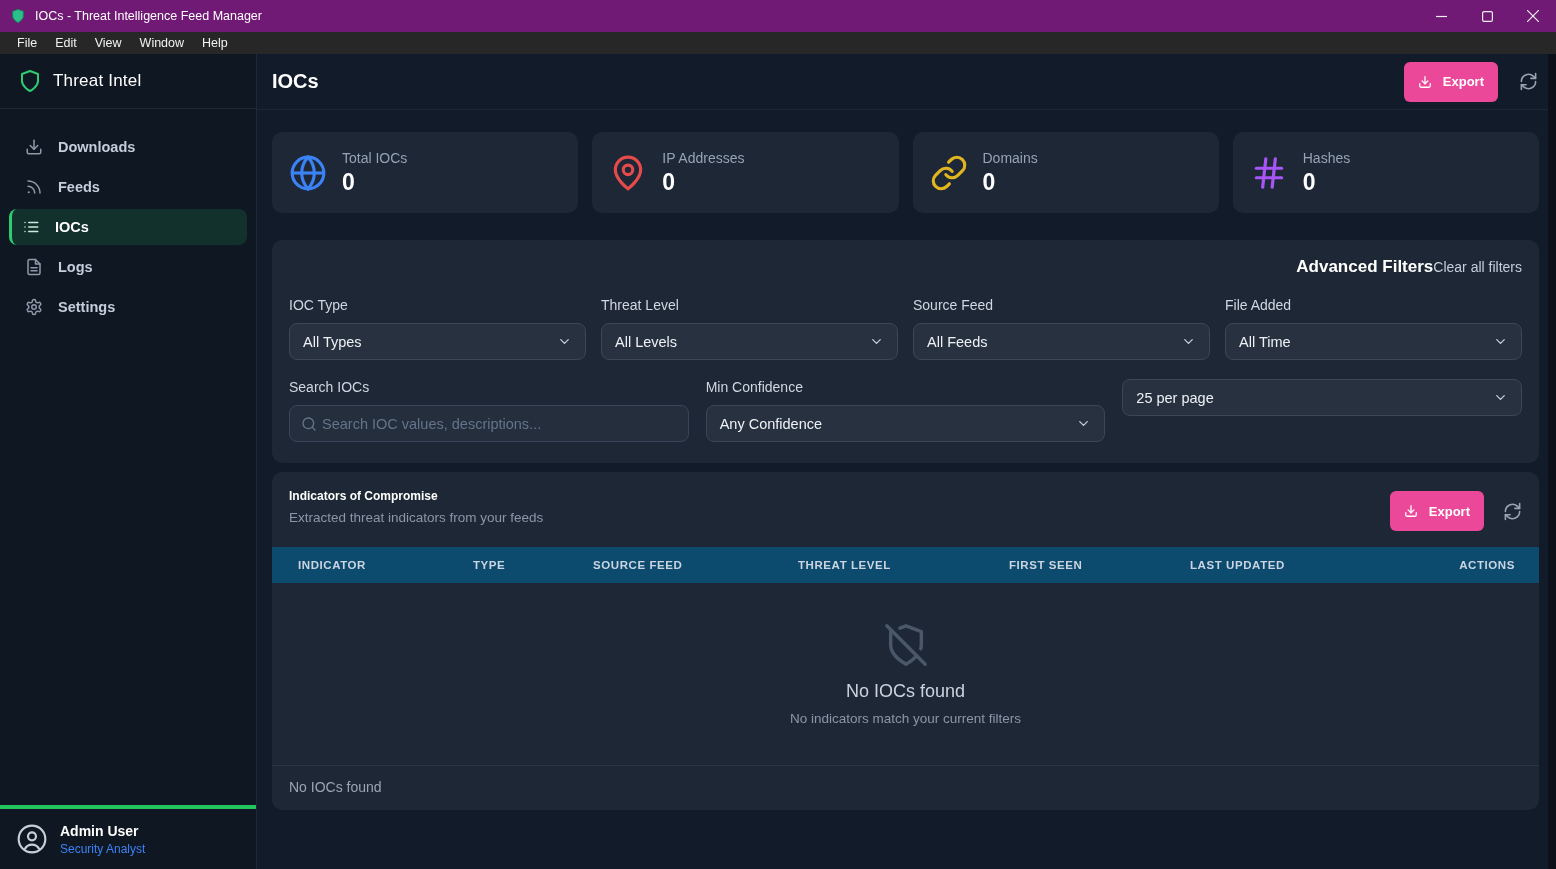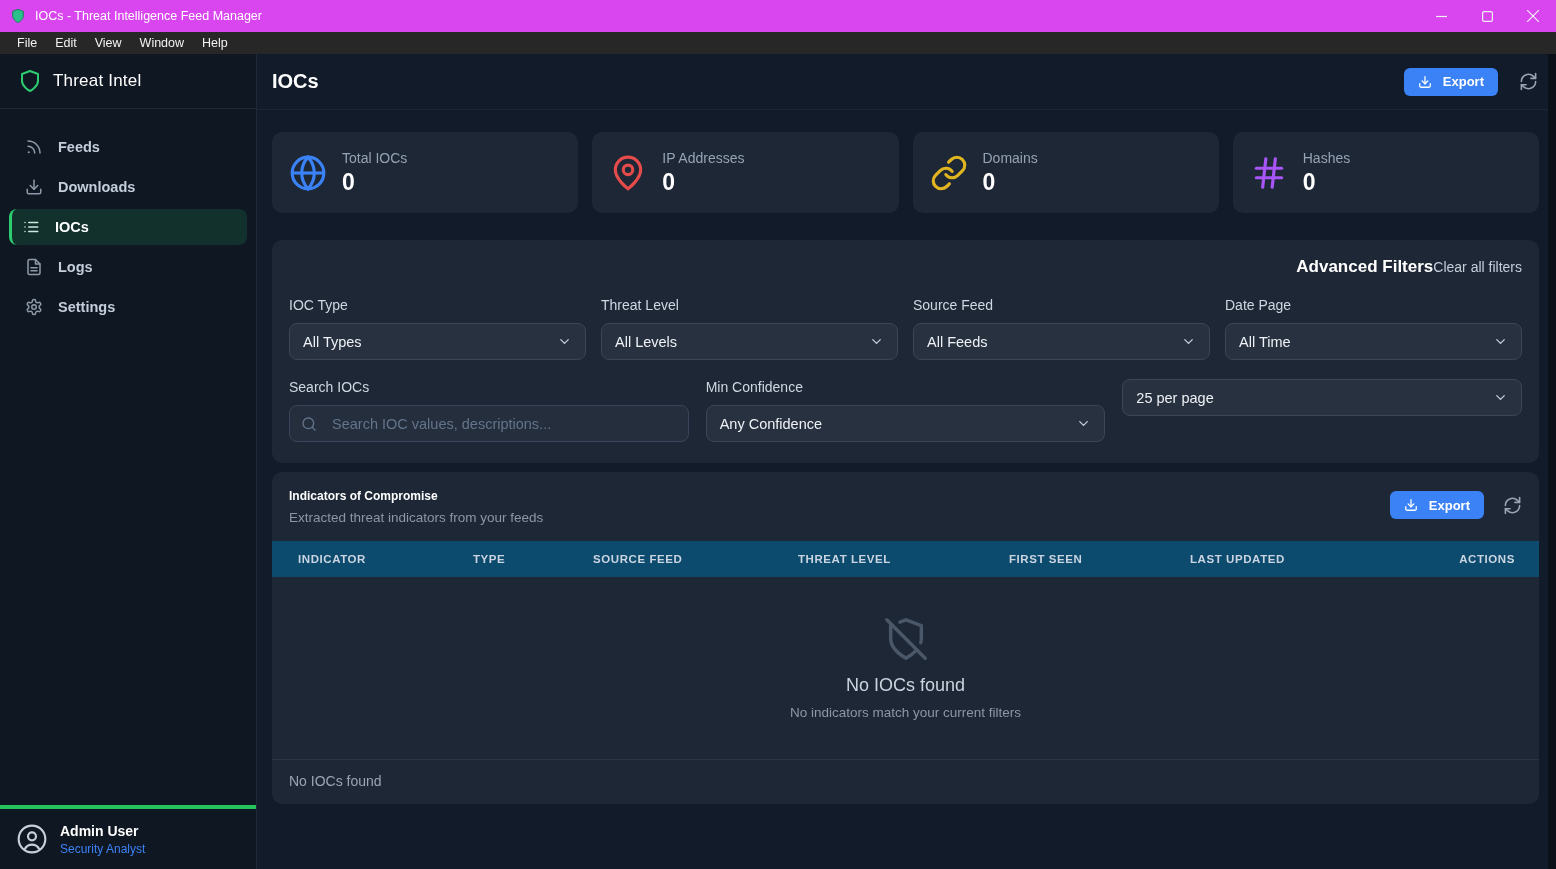--- a/index.html
+++ b/index.html
@@ -1,20 +1,20 @@
 <!DOCTYPE html>
 <html><head>
 <meta charset="utf-8">
 <style>
   * { margin:0; padding:0; box-sizing:border-box; }
   html,body { width:1556px; height:869px; overflow:hidden; }
   body { font-family:"Liberation Sans", sans-serif; background:#111b2a; color:#e5e9ef; }
 
   
-  .titlebar { height:32px; background:#d946ef; display:flex; align-items:center; }
+  .titlebar { height:32px; background:#701a75; display:flex; align-items:center; }
   .app-icon { width:16px; height:16px; margin-left:10px; display:flex; }
   .win-title { margin-left:9px; font-size:12.5px; color:#ffffff; }
   .win-controls { margin-left:auto; display:flex; height:32px; }
   .win-btn { width:46px; height:32px; display:flex; align-items:center; justify-content:center; color:#f0f0f0; cursor:default; }
 
   
   .menubar { height:22px; background:#272727; display:flex; align-items:center; padding-left:8px; }
   .menu-item { padding:0 9px; font-size:12.5px; color:#f2f2f2; line-height:22px; }
 
   
@@ -31,42 +31,42 @@
   .sidebar-spacer { flex:1; }
   .user-box { height:64px; border-top:4px solid #22c55e; display:flex; align-items:center; padding:0 16px; gap:12px; }
   .user-name { font-size:14px; font-weight:700; color:#ffffff; }
   .user-role { font-size:12px; color:#3b82f6; margin-top:3px; }
 
   .main { flex:1; background:#111b2a; display:flex; flex-direction:column; position:relative; }
   .main-header { height:56px; border-bottom:1px solid #1b2636; display:flex; align-items:center; padding:0 18px 0 15px; flex:0 0 auto; }
   .page-title { font-size:20px; font-weight:700; color:#ffffff; }
   .header-actions { margin-left:auto; display:flex; align-items:center; gap:21px; }
 
-  .btn-export { background:#3b82f6; border:none; color:#ffffff; height:28px; padding:0 14px; border-radius:6px; font-size:13px; font-weight:700; display:flex; align-items:center; gap:11px; font-family:inherit; cursor:pointer; }
+  .btn-export { background:#ec4899; border:none; color:#ffffff; height:40px; padding:0 14px; border-radius:6px; font-size:13px; font-weight:700; display:flex; align-items:center; gap:11px; font-family:inherit; cursor:pointer; }
   .icon-btn { background:none; border:none; display:flex; padding:0; cursor:pointer; }
 
   .content { padding:22px 17px 0 15px; }
 
   
   .stats { display:flex; gap:14px; }
   .stat-card { flex:1; height:81px; background:#1d2735; border-radius:10px; display:flex; align-items:center; padding:0 17px; gap:15px; }
   .stat-label { font-size:14px; color:#95a3b4; }
   .stat-value { font-size:23px; font-weight:700; color:#ffffff; margin-top:3px; }
 
   
   .filters { margin-top:27px; background:#1d2735; border-radius:10px; padding:17px 17px 21px; }
   .filters-head { display:flex; justify-content:flex-end; align-items:center; }
   .filters-title { font-size:17px; font-weight:700; color:#ffffff; }
   .clear-filters { font-size:14px; color:#c5cedb; cursor:pointer; }
   .fgrid-1 { display:grid; grid-template-columns:repeat(4,1fr); gap:15px; margin-top:20px; }
   .fgrid-2 { display:grid; grid-template-columns:repeat(3,1fr); gap:17px; margin-top:19px; }
   .field-label { font-size:14px; color:#cfd7e1; display:block; margin-bottom:10px; }
   .select { height:37px; background:#28313f; border:1px solid #3b4656; border-radius:8px; display:flex; align-items:center; justify-content:space-between; padding:0 13px; font-size:14.5px; color:#eef2f7; cursor:pointer; }
   .select svg { stroke:#c3cdd9; }
-  .search-wrap { height:37px; background:#242e3c; border:1px solid #39455a; border-radius:8px; display:flex; align-items:center; padding:0 11px; gap:15px;justify-content:flex-end; }
+  .search-wrap { height:37px; background:#242e3c; border:1px solid #39455a; border-radius:8px; display:flex; align-items:center; padding:0 11px; gap:5px;justify-content:flex-end; }
   .search-wrap input { flex:1; background:transparent; border:none; outline:none; color:#dfe5ec; font-size:14.5px; font-family:inherit; }
   .search-wrap input::placeholder { color:#64748b; }
 
   
   .table-card { margin-top:9px; background:#1d2735; border-radius:10px; overflow:hidden; }
   .table-head { padding:17px 17px 16px; display:flex; justify-content:space-between; align-items:flex-start; }
   .table-title { font-size:12px; font-weight:700; color:#ffffff; }
   .table-subtitle { font-size:13.5px; color:#8b97a6; margin-top:7px; }
   .table-head-actions { display:flex; align-items:center; gap:19px; margin-top:2px; }
   .thead { display:grid; grid-template-columns:175px 120px 205px 211px 181px 1fr; align-items:center; height:36px; background:#0c4a6e; padding:0 24px 0 26px; font-size:11.5px; font-weight:700; letter-spacing:.05em; color:#cbd5e1; }
@@ -126,37 +126,37 @@
         <svg width="24" height="24" viewBox="0 0 24 24" fill="none" stroke="#2ecc71" stroke-width="2" stroke-linejoin="round">
             <path d="M12 22s8-4 8-10V5l-8-3-8 3v7c0 6 8 10 8 10z"></path>
           </svg>
       </span>
       <span class="brand-text">Threat Intel</span>
     </div>
 
     <div class="nav">
       <div class="nav-item">
         <span>
+          <svg width="18" height="18" viewBox="0 0 24 24" fill="none" stroke-width="2" stroke-linecap="round" stroke-linejoin="round">
+              <path d="M21 15v4a2 2 0 0 1-2 2H5a2 2 0 0 1-2-2v-4"></path>
+              <polyline points="7 10 12 15 17 10"></polyline>
+              <line x1="12" y1="15" x2="12" y2="3"></line>
+            </svg>
+        </span>
+        <span>Downloads</span>
+      </div>
+      <div class="nav-item">
+        <span>
           <svg width="18" height="18" viewBox="0 0 24 24" fill="none" stroke-width="2" stroke-linecap="round">
               <path d="M4 11a9 9 0 0 1 9 9"></path>
               <path d="M4 4a16 16 0 0 1 16 16"></path>
               <circle cx="5" cy="19" r="1.4" fill="#8e9aa9" stroke="none"></circle>
             </svg>
         </span>
         <span>Feeds</span>
-      </div>
-      <div class="nav-item">
-        <span>
-          <svg width="18" height="18" viewBox="0 0 24 24" fill="none" stroke-width="2" stroke-linecap="round" stroke-linejoin="round">
-              <path d="M21 15v4a2 2 0 0 1-2 2H5a2 2 0 0 1-2-2v-4"></path>
-              <polyline points="7 10 12 15 17 10"></polyline>
-              <line x1="12" y1="15" x2="12" y2="3"></line>
-            </svg>
-        </span>
-        <span>Downloads</span>
       </div>
       <div class="nav-item active">
         <span>
           <svg width="18" height="18" viewBox="0 0 24 24" fill="none" stroke-width="2" stroke-linecap="round">
               <line x1="9" y1="6" x2="21" y2="6"></line>
               <line x1="9" y1="12" x2="21" y2="12"></line>
               <line x1="9" y1="18" x2="21" y2="18"></line>
               <line x1="4" y1="6" x2="4.01" y2="6"></line>
               <line x1="4" y1="12" x2="4.01" y2="12"></line>
               <line x1="4" y1="18" x2="4.01" y2="18"></line>
@@ -318,21 +318,21 @@
             <div class="select">
               <span>All Feeds</span>
               <span>
                   <svg width="15" height="15" viewBox="0 0 24 24" fill="none" stroke-width="2.2" stroke-linecap="round" stroke-linejoin="round">
                     <polyline points="6 9 12 15 18 9"></polyline>
                   </svg>
                 </span>
             </div>
           </div>
           <div class="field">
-            <span class="field-label">Date Page</span>
+            <span class="field-label">File Added</span>
             <div class="select">
               <span>All Time</span>
               <span>
                   <svg width="15" height="15" viewBox="0 0 24 24" fill="none" stroke-width="2.2" stroke-linecap="round" stroke-linejoin="round">
                     <polyline points="6 9 12 15 18 9"></polyline>
                   </svg>
                 </span>
             </div>
           </div>
         </div>

